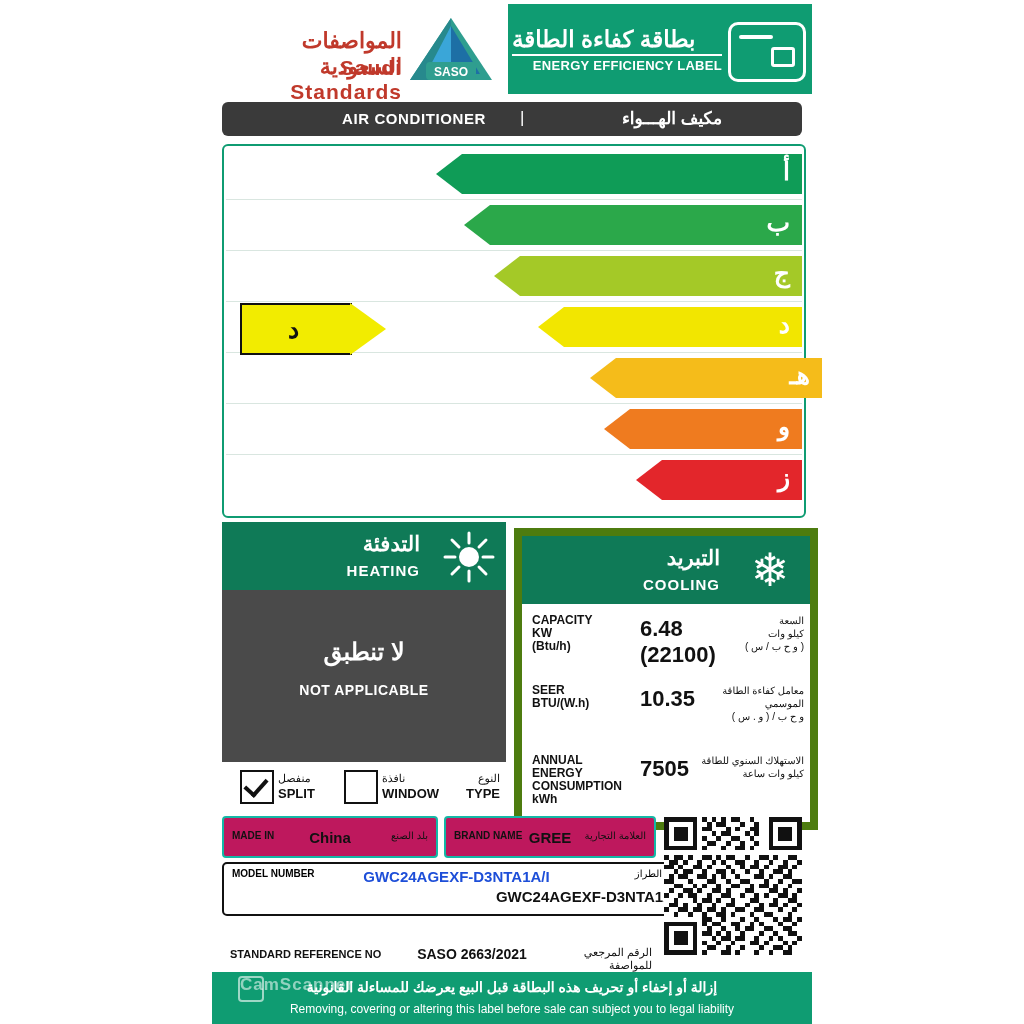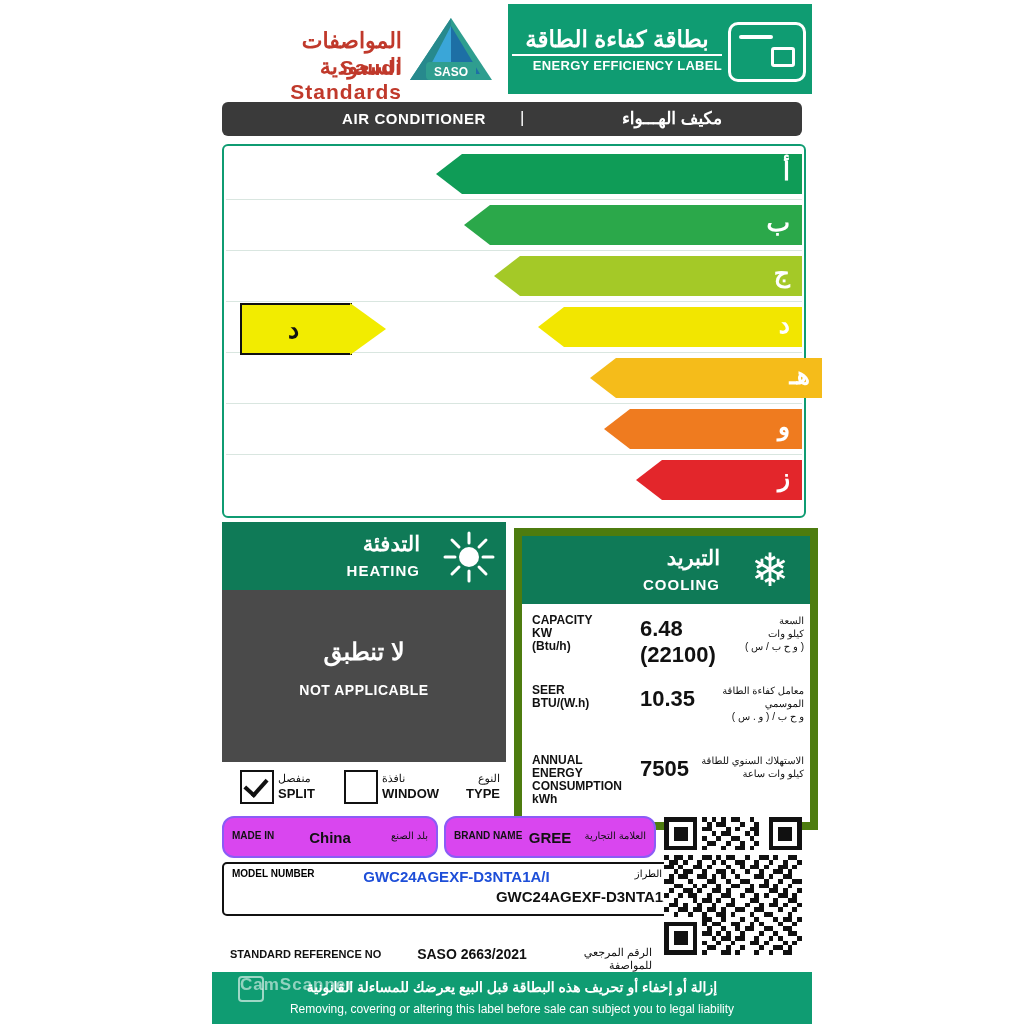--- a/index.html
+++ b/index.html
@@ -26,21 +26,21 @@
     direction:rtl;
   }
   .ss-en{
     position:absolute;left:10px;top:52px;width:180px;text-align:right;
     font-size:21px;font-weight:bold;color:#c0392b;letter-spacing:1px;
   }
   .saso-logo{
     position:absolute;left:196px;top:12px;width:86px;height:66px;
   }
   .eel-ar{
-    position:absolute;left:300px;top:22px;width:210px;text-align:center;
+    position:absolute;left:300px;top:22px;width:210px;text-align:left;
     font-size:23px;font-weight:bold;color:#ffffff;direction:rtl;
   }
   .eel-en{
     position:absolute;left:300px;top:54px;width:210px;text-align:right;
     font-size:13px;font-weight:bold;color:#ffffff;letter-spacing:0.3px;
   }
   .eel-underline{
     position:absolute;left:300px;top:50px;width:210px;height:2px;background:#ffffff;
   }
   .ac-icon{
@@ -138,21 +138,21 @@
   .cbox.checked:after{
     content:"";position:absolute;left:7px;top:2px;width:10px;height:18px;
     border:solid #111;border-width:0 4px 4px 0;transform:rotate(42deg);
   }
   .tlabel-ar{position:absolute;font-size:11px;color:#111;direction:rtl;}
   .tlabel-en{position:absolute;font-size:13px;font-weight:bold;color:#111;}
   
   .info{
     position:absolute;left:10px;top:812px;width:580px;height:150px;
   }
-  .ibox{position:absolute;border:2px solid #8b5cf6;border-radius:12px;height:38px;background:#d946ef;}
+  .ibox{position:absolute;border:2px solid #14b8a6;border-radius:4px;height:38px;background:#be185d;}
   .ibox .lab-en{position:absolute;left:8px;top:12px;font-size:10px;font-weight:bold;color:#111;}
   .ibox .lab-ar{position:absolute;right:8px;top:12px;font-size:10px;color:#111;direction:rtl;}
   .ibox .val{position:absolute;left:0;top:11px;width:100%;text-align:center;font-size:15px;font-weight:bold;color:#111;}
   .mbox{position:absolute;border:2px solid #111;border-radius:5px;background:#fff;padding-left:35px;}
   .mval1{position:absolute;left:0;top:4px;width:100%;text-align:center;font-size:15px;font-weight:bold;color:#1d4ed8;}
   .mval2{position:absolute;left:0;top:24px;width:100%;text-align:right;font-size:15px;font-weight:bold;color:#111;}
   .srow{position:absolute;left:0;width:430px;height:26px;}
   .srow .s-en{position:absolute;left:8px;top:6px;font-size:11px;font-weight:bold;color:#111;}
   .srow .s-val{position:absolute;left:150px;top:4px;width:200px;text-align:center;font-size:14px;font-weight:bold;color:#111;}
   .srow .s-ar{position:absolute;right:0px;top:4px;font-size:11px;color:#111;direction:rtl;text-align:right;width:110px;}

